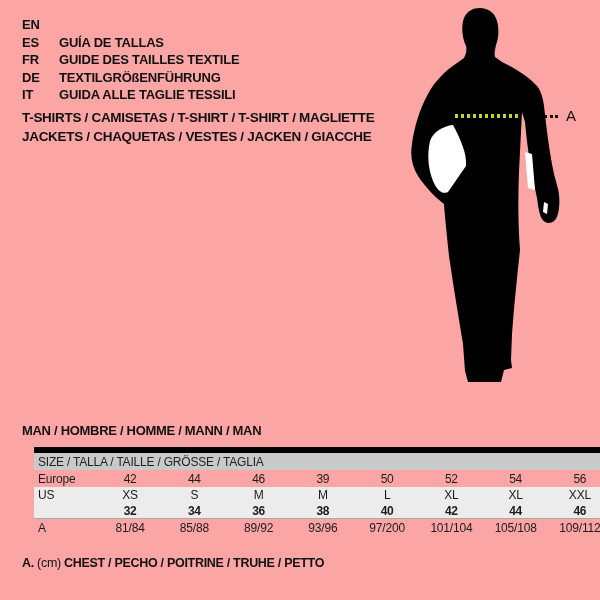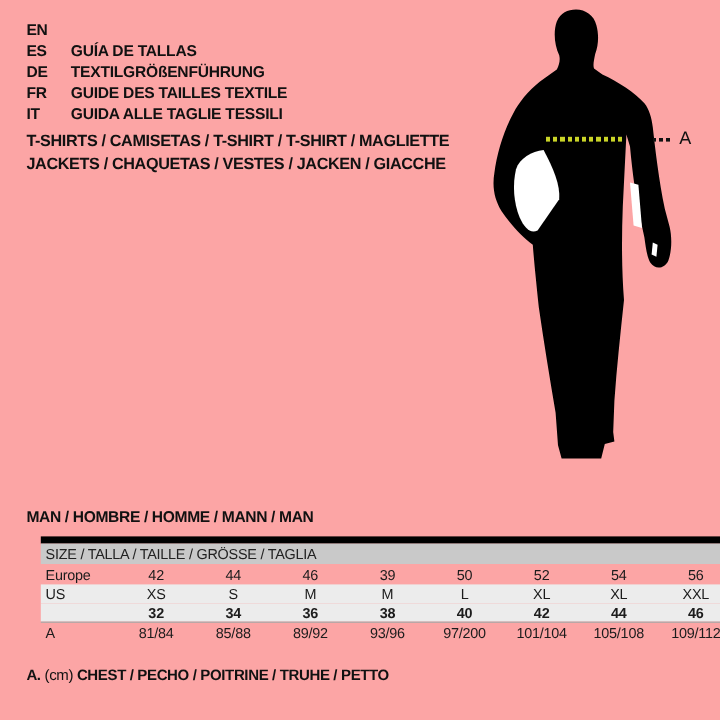--- a/index.html
+++ b/index.html
@@ -48,26 +48,26 @@
 
   <div class="lang-block">
     <div class="lang-row">
       <span class="lang-code">EN</span>
     </div>
     <div class="lang-row">
       <span class="lang-code">ES</span>
       <span class="lang-text">GUÍA DE TALLAS</span>
     </div>
     <div class="lang-row">
+      <span class="lang-code">FR</span>
+      <span class="lang-text">GUIDE DES TAILLES TEXTILE</span>
+    </div>
+    <div class="lang-row">
       <span class="lang-code">DE</span>
       <span class="lang-text">TEXTILGRÖßENFÜHRUNG</span>
-    </div>
-    <div class="lang-row">
-      <span class="lang-code">FR</span>
-      <span class="lang-text">GUIDE DES TAILLES TEXTILE</span>
     </div>
     <div class="lang-row">
       <span class="lang-code">IT</span>
       <span class="lang-text">GUIDA ALLE TAGLIE TESSILI</span>
     </div>
   </div>
 
   <div class="categories">
     <div>T-SHIRTS / CAMISETAS / T-SHIRT / T-SHIRT / MAGLIETTE</div>
     <div>JACKETS / CHAQUETAS / VESTES / JACKEN / GIACCHE</div>

